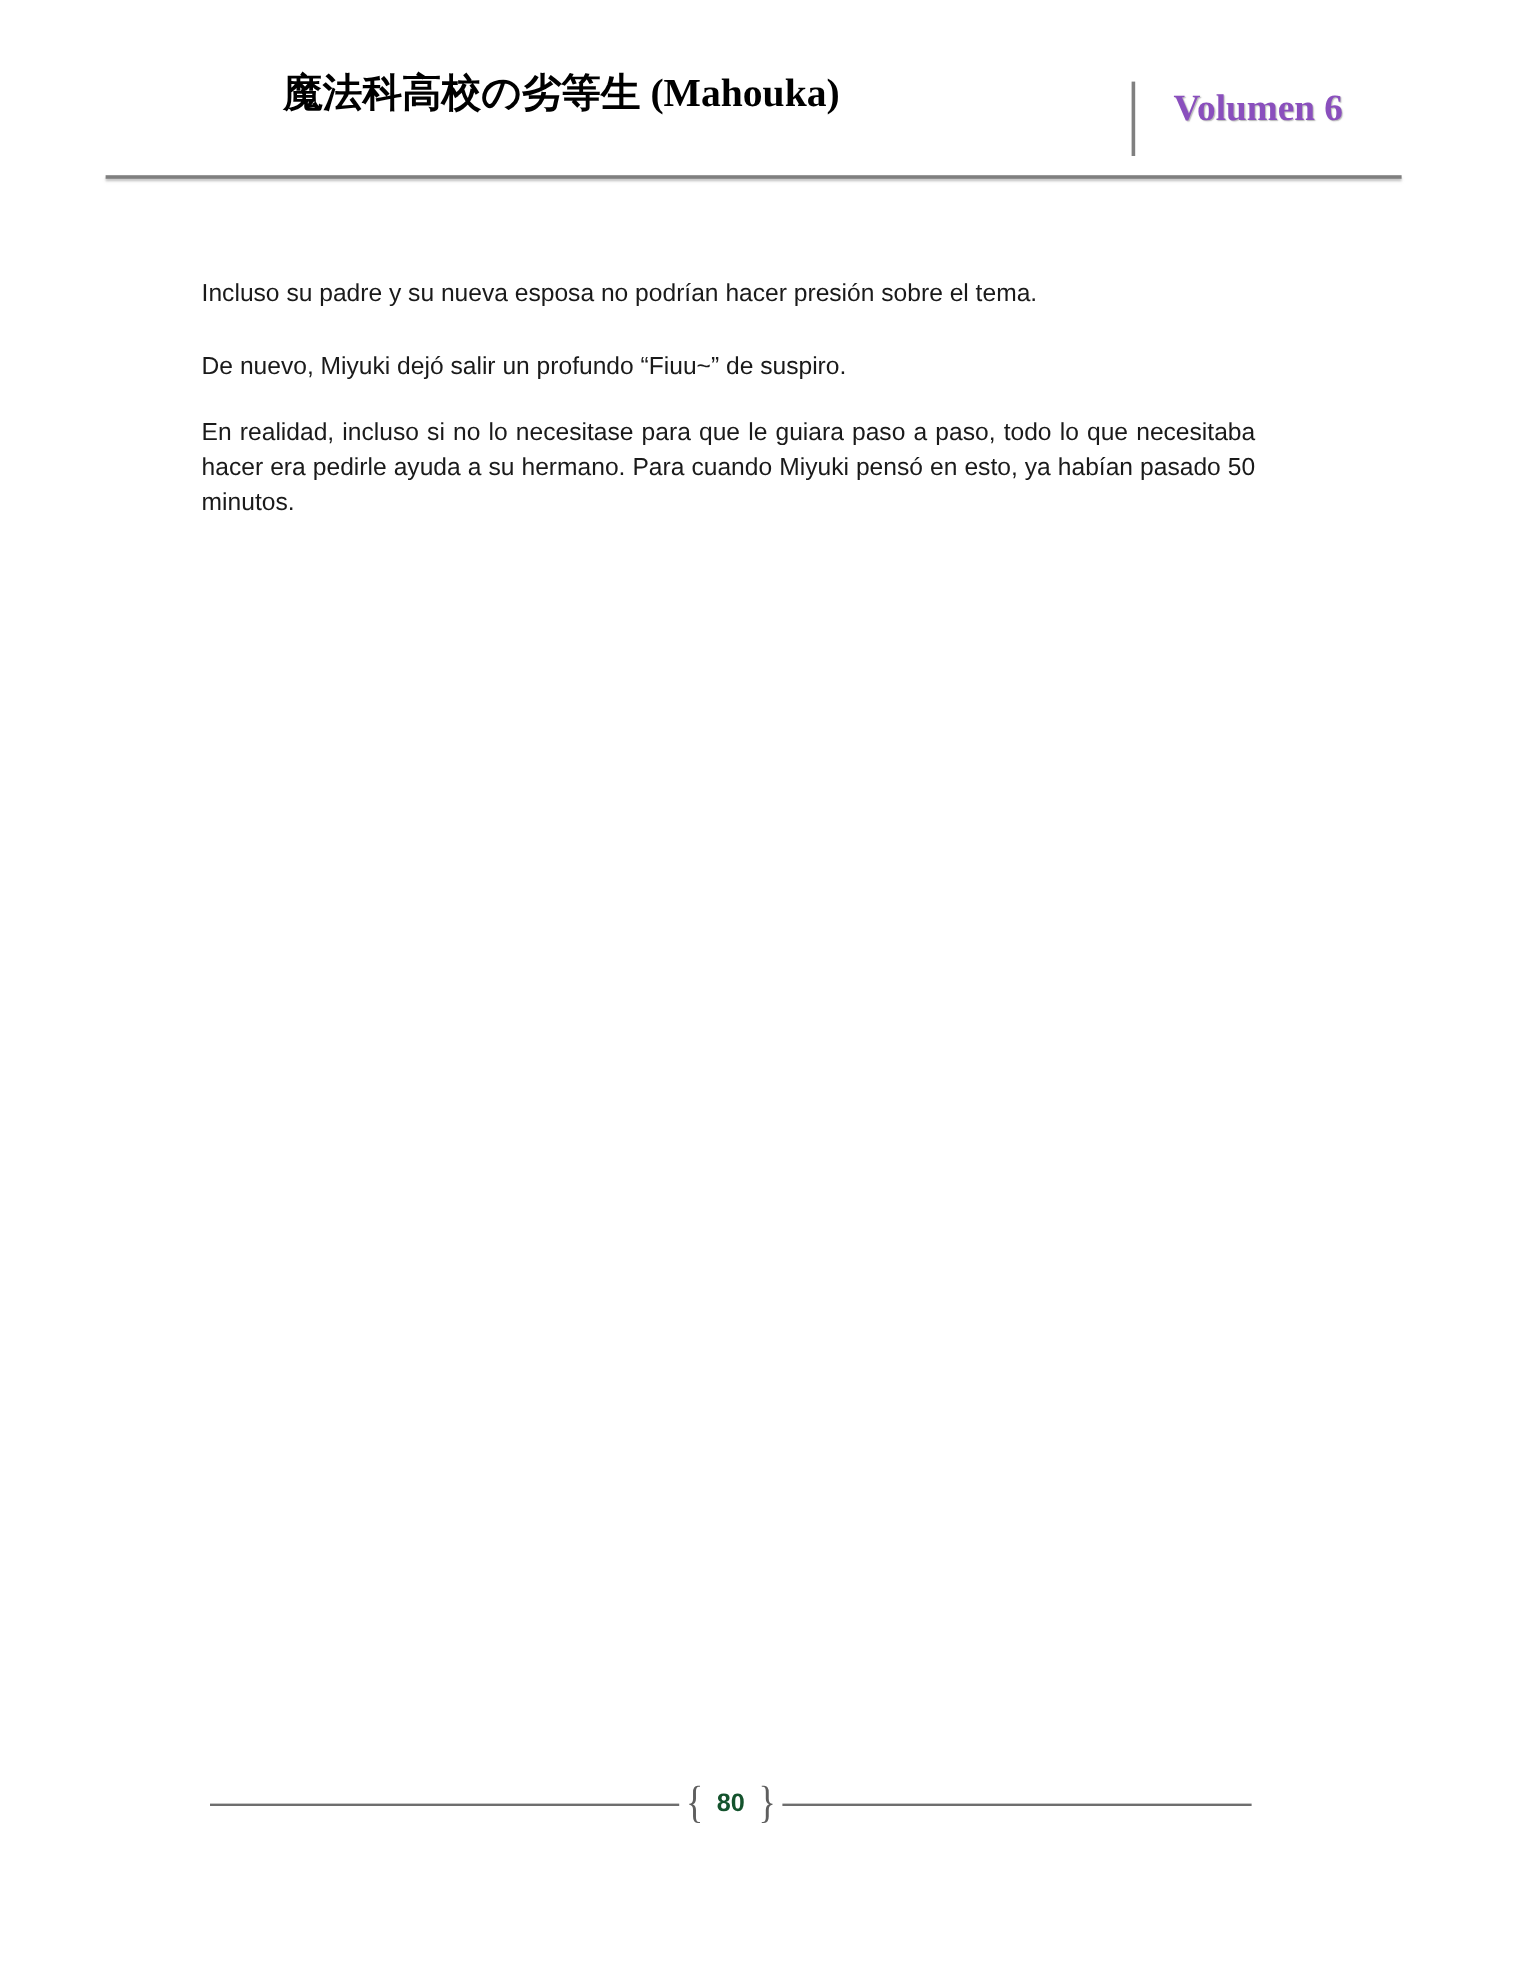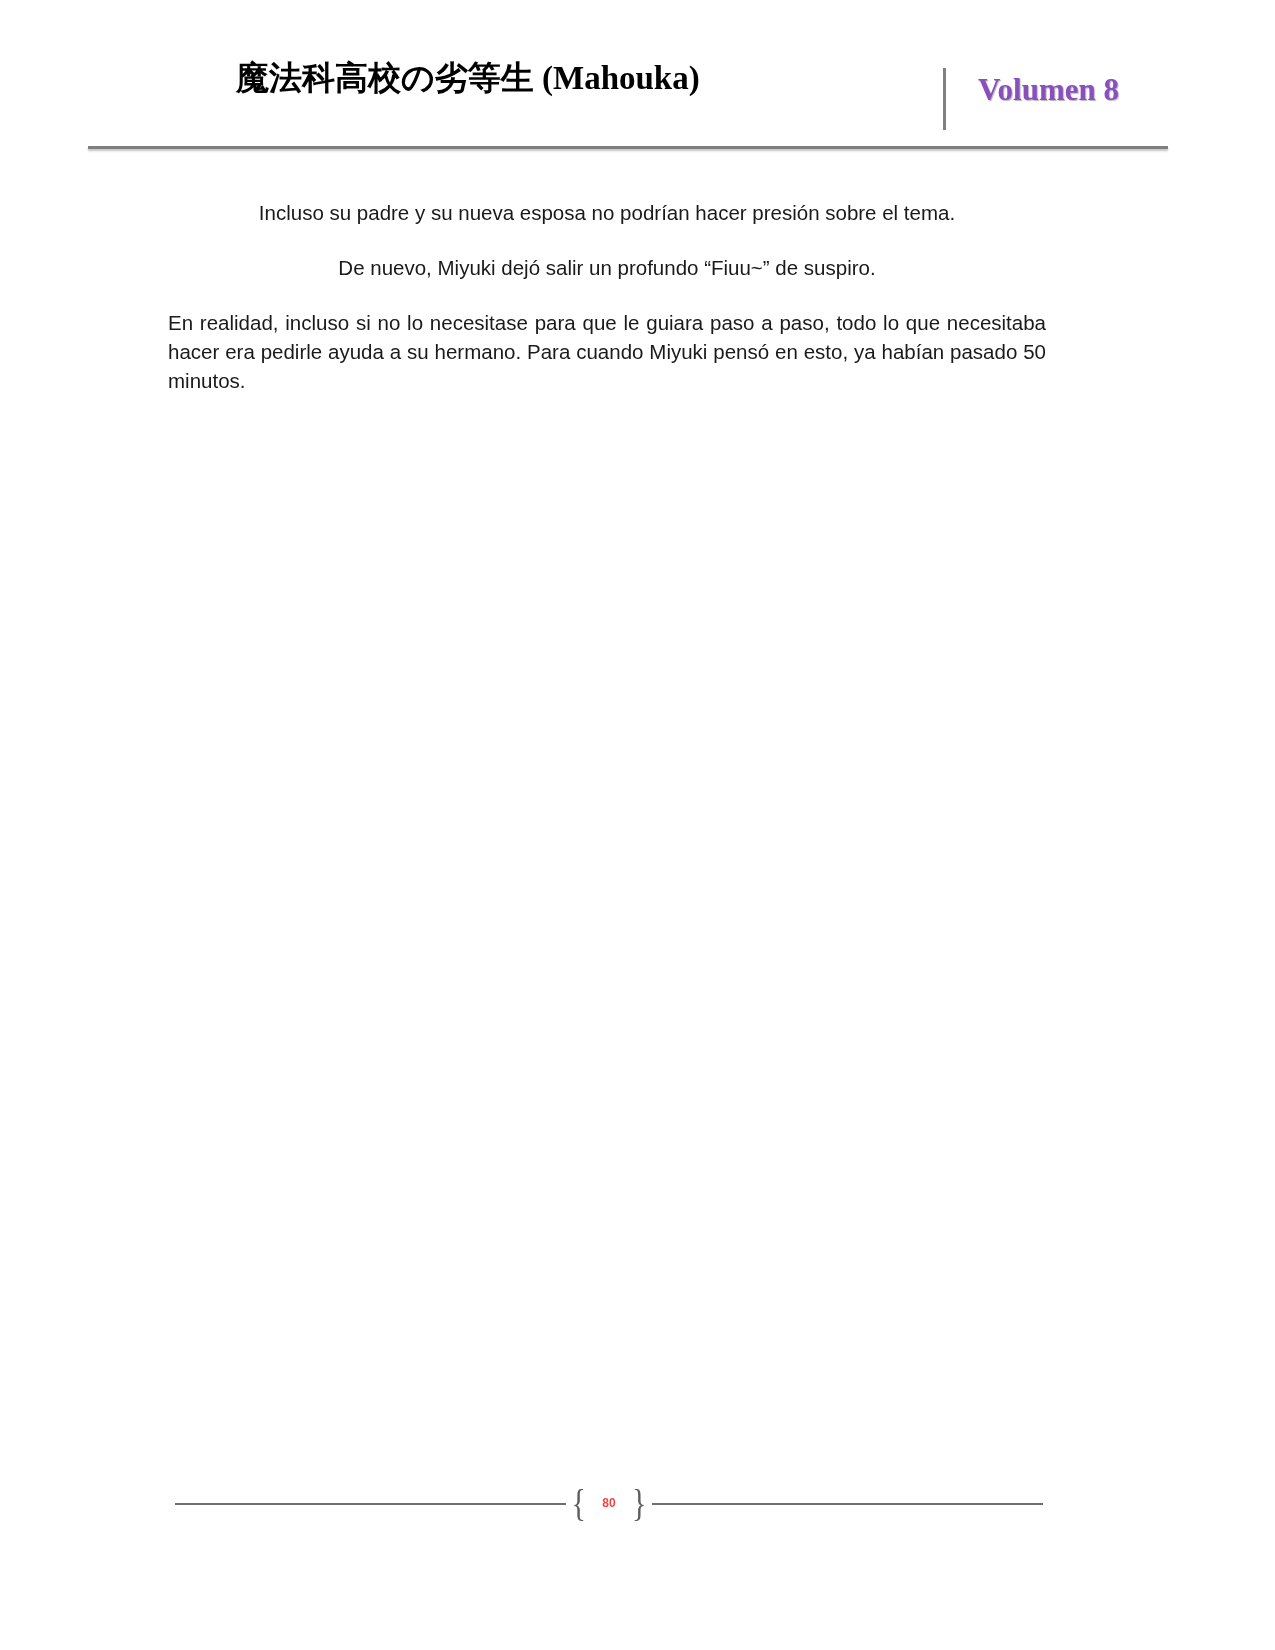--- a/index.html
+++ b/index.html
@@ -85,21 +85,21 @@
   }
   .para {
     font-size: 20.5px;
     line-height: 1.42;
     color: #1a1a1a;
     text-align: justify;
     margin: 0 0 26px 0;
     font-family: "Liberation Sans", sans-serif;
   }
   .para:last-child { margin-bottom: 0; }
-  .para.noj { text-align: center; }
+  .para.noj { text-align: left; margin-top: 32px; }
 
   
   .footer {
     position: absolute;
     left: 175px;
     top: 1487px;
     width: 868px;
     height: 34px;
     display: flex;
     align-items: center;
@@ -121,37 +121,37 @@
   .brace {
     font-family: "Liberation Serif", serif;
     font-size: 30px;
     color: #5e5e5e;
     line-height: 1;
     font-weight: 300;
     transform: scaleY(1.25);
   }
   .page-number {
     font-family: "Liberation Sans", sans-serif;
-    font-size: 12px;
+    font-size: 21px;
     font-weight: bold;
-    color: #ef4444;
+    color: #14532d;
     min-width: 26px;
     text-align: center;
   }
 </style>
 </head>
 <body>
 
 <div class="page">
 
   <div class="header">
     <div class="header-inner">
       <div class="header-title">魔法科高校の劣等生 (Mahouka)</div>
       <div class="header-divider"></div>
-      <div class="header-volume">Volumen 8</div>
+      <div class="header-volume">Volumen 6</div>
     </div>
     <div class="header-rule"></div>
   </div>
 
   <div class="content">
     <p class="para noj">Incluso su padre y su nueva esposa no podrían hacer presión sobre el tema.</p>
     <p class="para noj">De nuevo, Miyuki dejó salir un profundo “Fiuu~” de suspiro.</p>
     <p class="para">En realidad, incluso si no lo necesitase para que le guiara paso a paso, todo lo que necesitaba hacer era pedirle ayuda a su hermano. Para cuando Miyuki pensó en esto, ya habían pasado 50 minutos.</p>
   </div>
 

